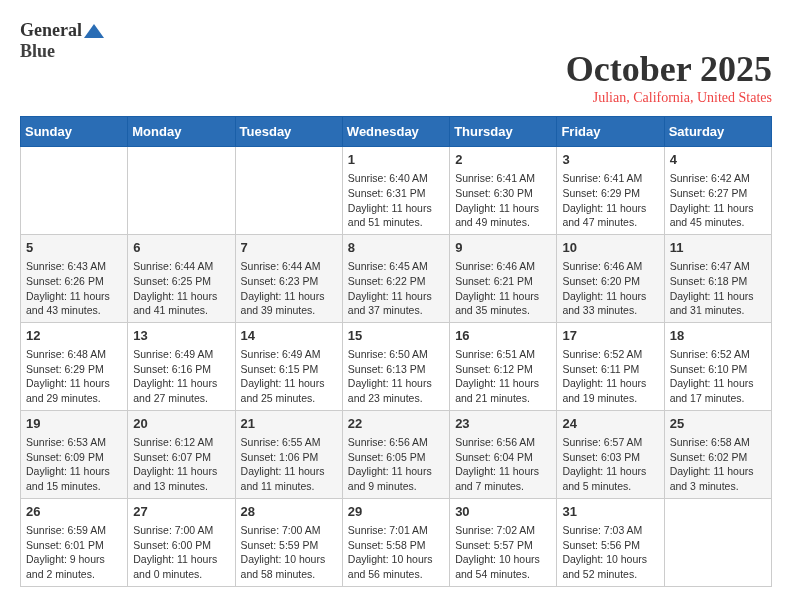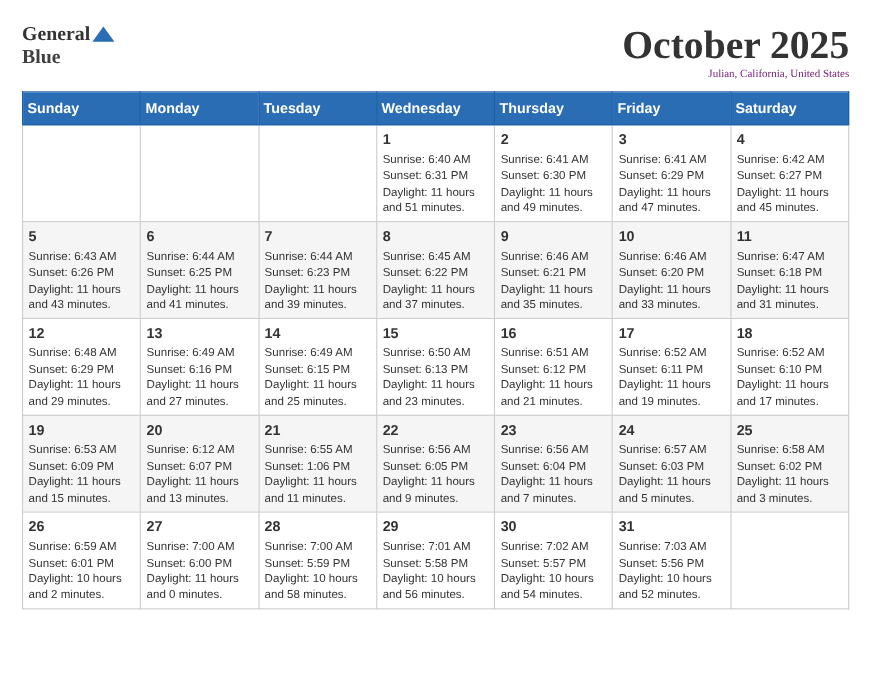--- a/index.html
+++ b/index.html
@@ -21,29 +21,30 @@
       display: flex;
       flex-direction: column;
       align-items: flex-start;
     }
     .logo-line {
       display: flex;
       align-items: center;
     }
     .title-block {
       text-align: right;
+      margin-top: 28px;
     }
     .month-title {
       font-size: 36px;
       font-weight: bold;
       color: #333;
     }
     .location {
-      font-size: 10px;
-      color: #701a75;
+      font-size: 14px;
+      color: #ef4444;
     }
     .calendar {
       width: 100%;
       border-collapse: collapse;
       border: 1px solid #ccc;
     }
     .calendar th {
       background-color: #2a6db5;
       color: #fff;
       padding: 7px 4px;
@@ -141,21 +142,21 @@
       <tr>
         <td><span class="day-info"><span class="day-num">19</span><div>Sunrise: 6:53 AM</div><div>Sunset: 6:09 PM</div><div>Daylight: 11 hours and 15 minutes.</div></span></td>
         <td><span class="day-info"><span class="day-num">20</span><div>Sunrise: 6:12 AM</div><div>Sunset: 6:07 PM</div><div>Daylight: 11 hours and 13 minutes.</div></span></td>
         <td><span class="day-info"><span class="day-num">21</span><div>Sunrise: 6:55 AM</div><div>Sunset: 1:06 PM</div><div>Daylight: 11 hours and 11 minutes.</div></span></td>
         <td><span class="day-info"><span class="day-num">22</span><div>Sunrise: 6:56 AM</div><div>Sunset: 6:05 PM</div><div>Daylight: 11 hours and 9 minutes.</div></span></td>
         <td><span class="day-info"><span class="day-num">23</span><div>Sunrise: 6:56 AM</div><div>Sunset: 6:04 PM</div><div>Daylight: 11 hours and 7 minutes.</div></span></td>
         <td><span class="day-info"><span class="day-num">24</span><div>Sunrise: 6:57 AM</div><div>Sunset: 6:03 PM</div><div>Daylight: 11 hours and 5 minutes.</div></span></td>
         <td><span class="day-info"><span class="day-num">25</span><div>Sunrise: 6:58 AM</div><div>Sunset: 6:02 PM</div><div>Daylight: 11 hours and 3 minutes.</div></span></td>
       </tr>
       <tr>
-        <td><span class="day-info"><span class="day-num">26</span><div>Sunrise: 6:59 AM</div><div>Sunset: 6:01 PM</div><div>Daylight: 10 hours and 2 minutes.</div></span></td>
+        <td><span class="day-info"><span class="day-num">26</span><div>Sunrise: 6:59 AM</div><div>Sunset: 6:01 PM</div><div>Daylight: 9 hours and 2 minutes.</div></span></td>
         <td><span class="day-info"><span class="day-num">27</span><div>Sunrise: 7:00 AM</div><div>Sunset: 6:00 PM</div><div>Daylight: 11 hours and 0 minutes.</div></span></td>
         <td><span class="day-info"><span class="day-num">28</span><div>Sunrise: 7:00 AM</div><div>Sunset: 5:59 PM</div><div>Daylight: 10 hours and 58 minutes.</div></span></td>
         <td><span class="day-info"><span class="day-num">29</span><div>Sunrise: 7:01 AM</div><div>Sunset: 5:58 PM</div><div>Daylight: 10 hours and 56 minutes.</div></span></td>
         <td><span class="day-info"><span class="day-num">30</span><div>Sunrise: 7:02 AM</div><div>Sunset: 5:57 PM</div><div>Daylight: 10 hours and 54 minutes.</div></span></td>
         <td><span class="day-info"><span class="day-num">31</span><div>Sunrise: 7:03 AM</div><div>Sunset: 5:56 PM</div><div>Daylight: 10 hours and 52 minutes.</div></span></td>
         <td class="empty-cell"></td>
       </tr>
     </tbody>
 </table>
 

